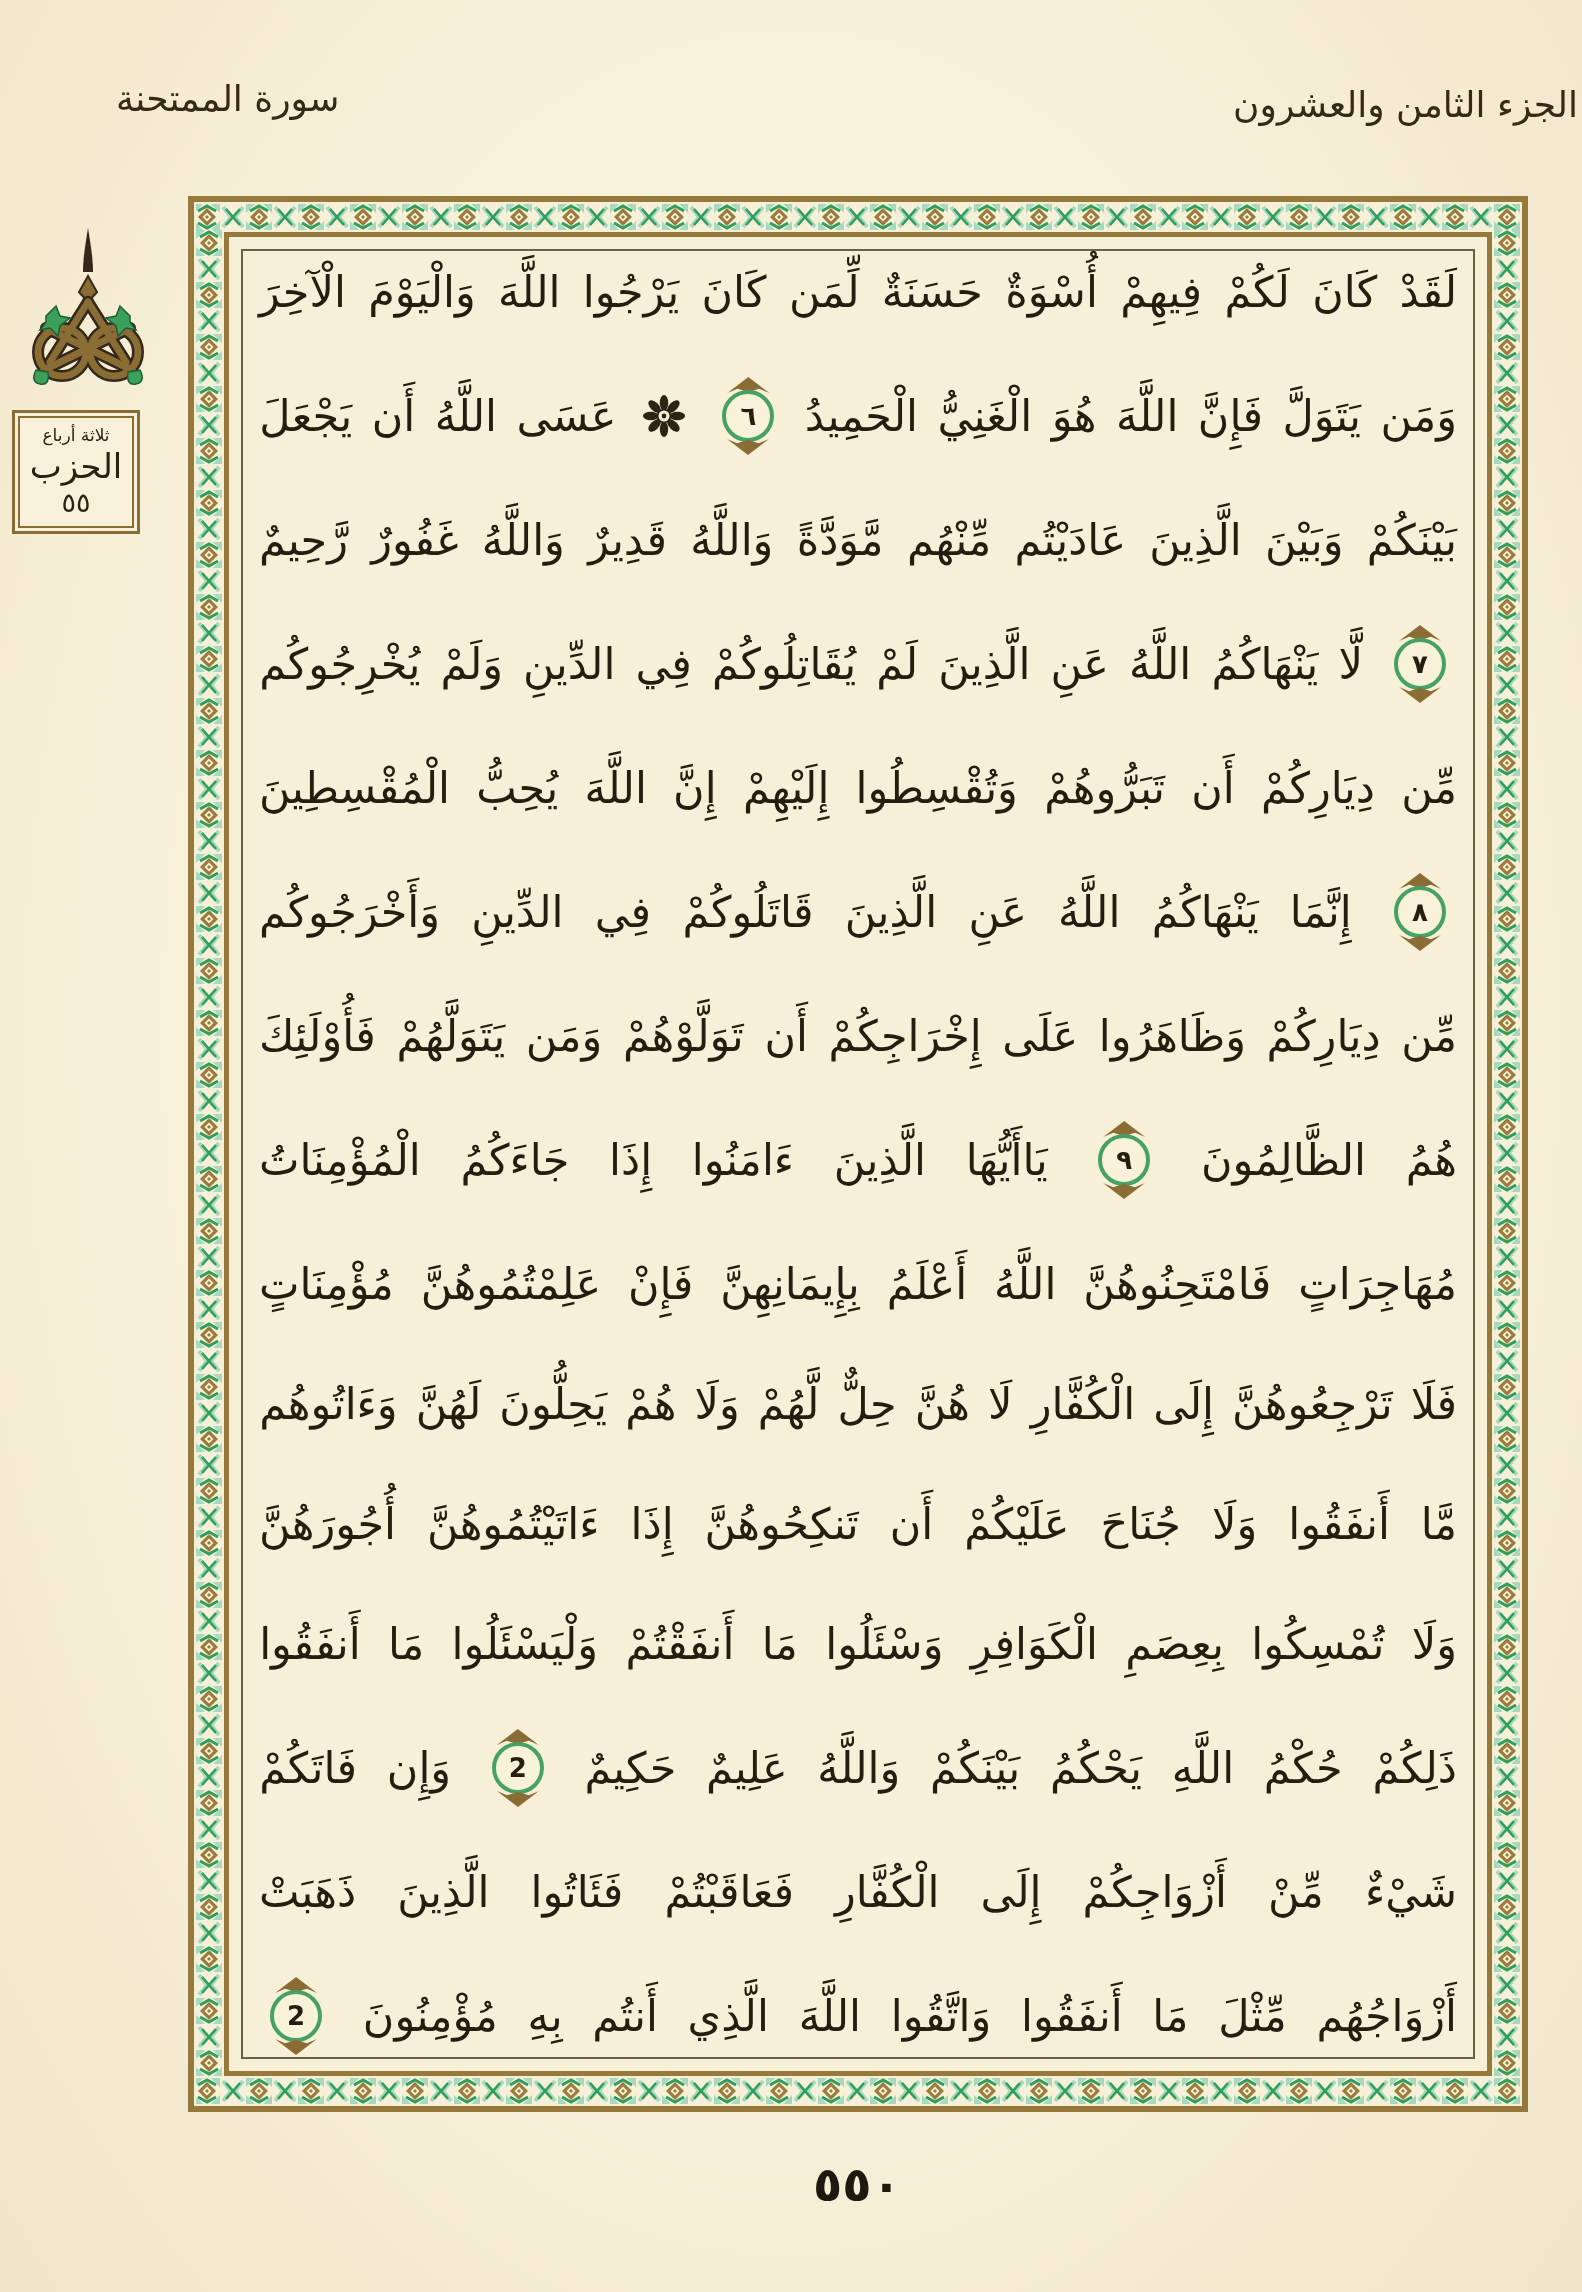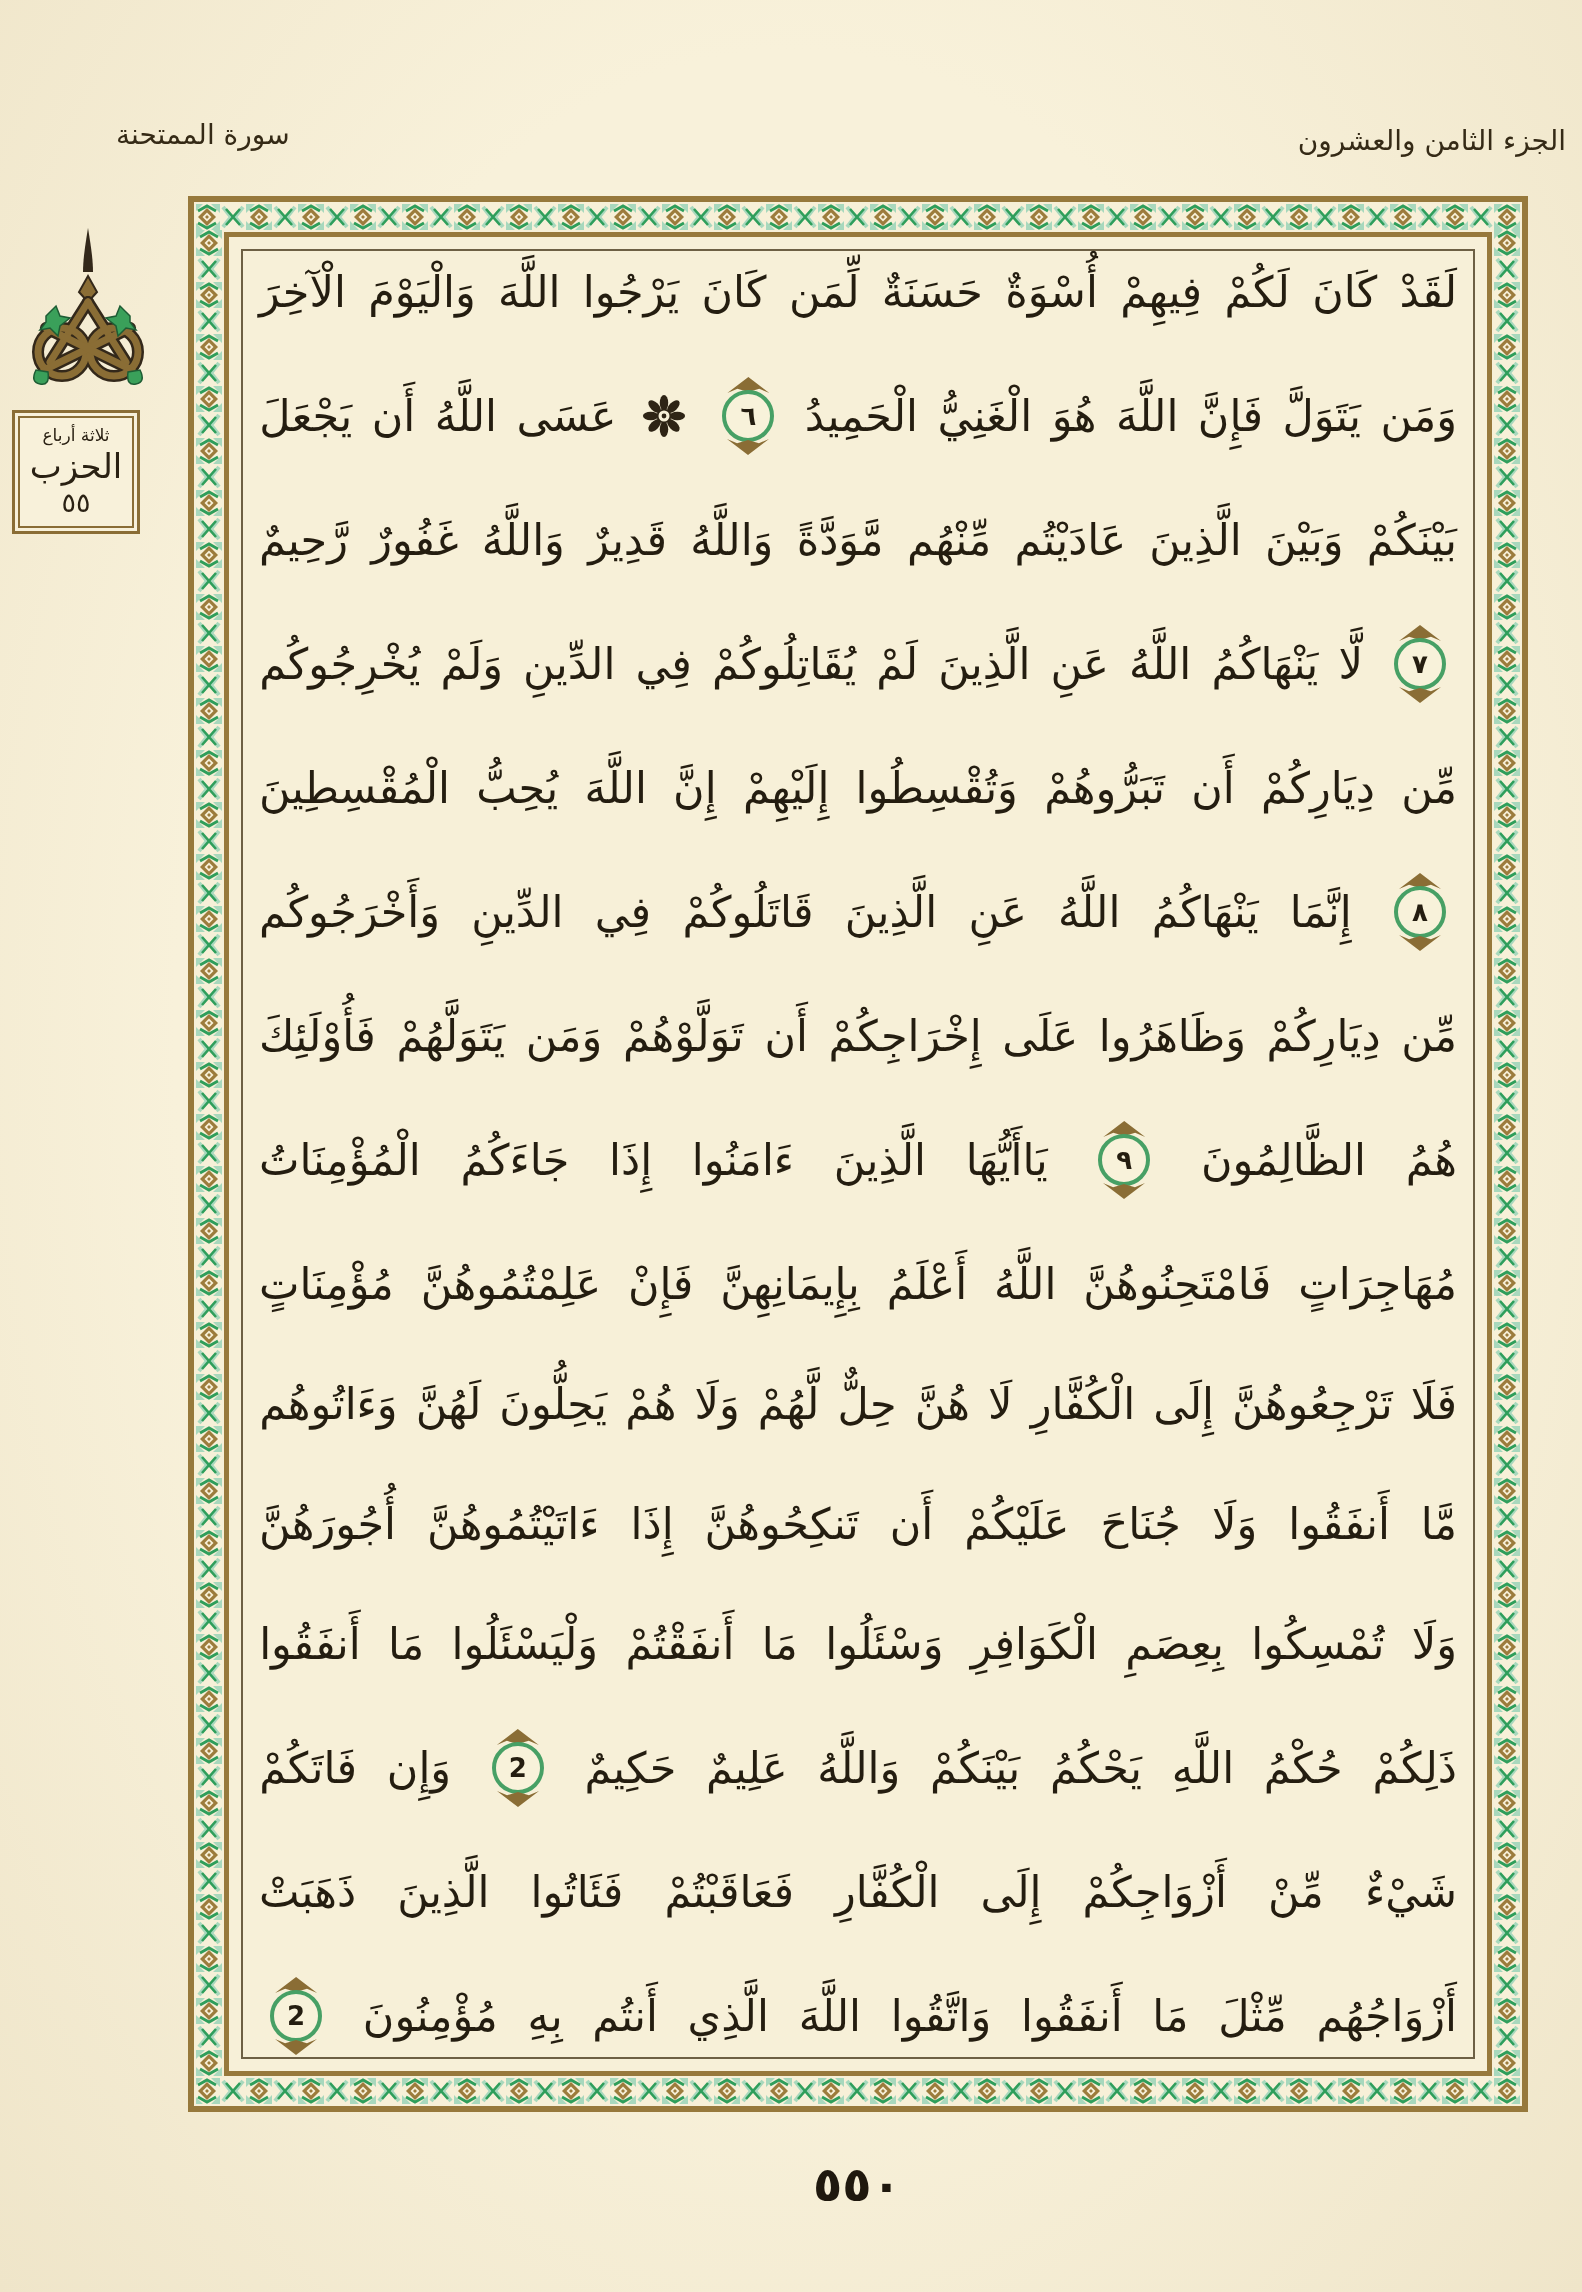--- a/index.html
+++ b/index.html
@@ -11,28 +11,27 @@
     position:relative;
     width:1582px;height:2292px;
     margin:0 auto;
     background:radial-gradient(ellipse at 50% 45%, #f8f1da 55%, #efe5c9 100%);
     overflow:hidden;
     color:#2a2113;
   }
   
   .hdr{
     position:absolute;
-    font-size:28px;
+    font-size:36px;
     color:#352a16;
     white-space:nowrap;
     letter-spacing:0;
-    margin-top:40px;
   }
   .hdr-surah{left:116px;top:78px;}
-  .hdr-juz{right:16px;top:84px;}
+  .hdr-juz{right:4px;top:84px;}
   
   .hizb{
     position:absolute;left:12px;top:224px;width:152px;
     display:flex;flex-direction:column;align-items:flex-end;
   }
   .hizb-box{
     width:116px;background:#f8f1da;
     border:3px solid #8a6d35;padding:3px;margin-top:2px;
   }
   .hizb-box-inner{

